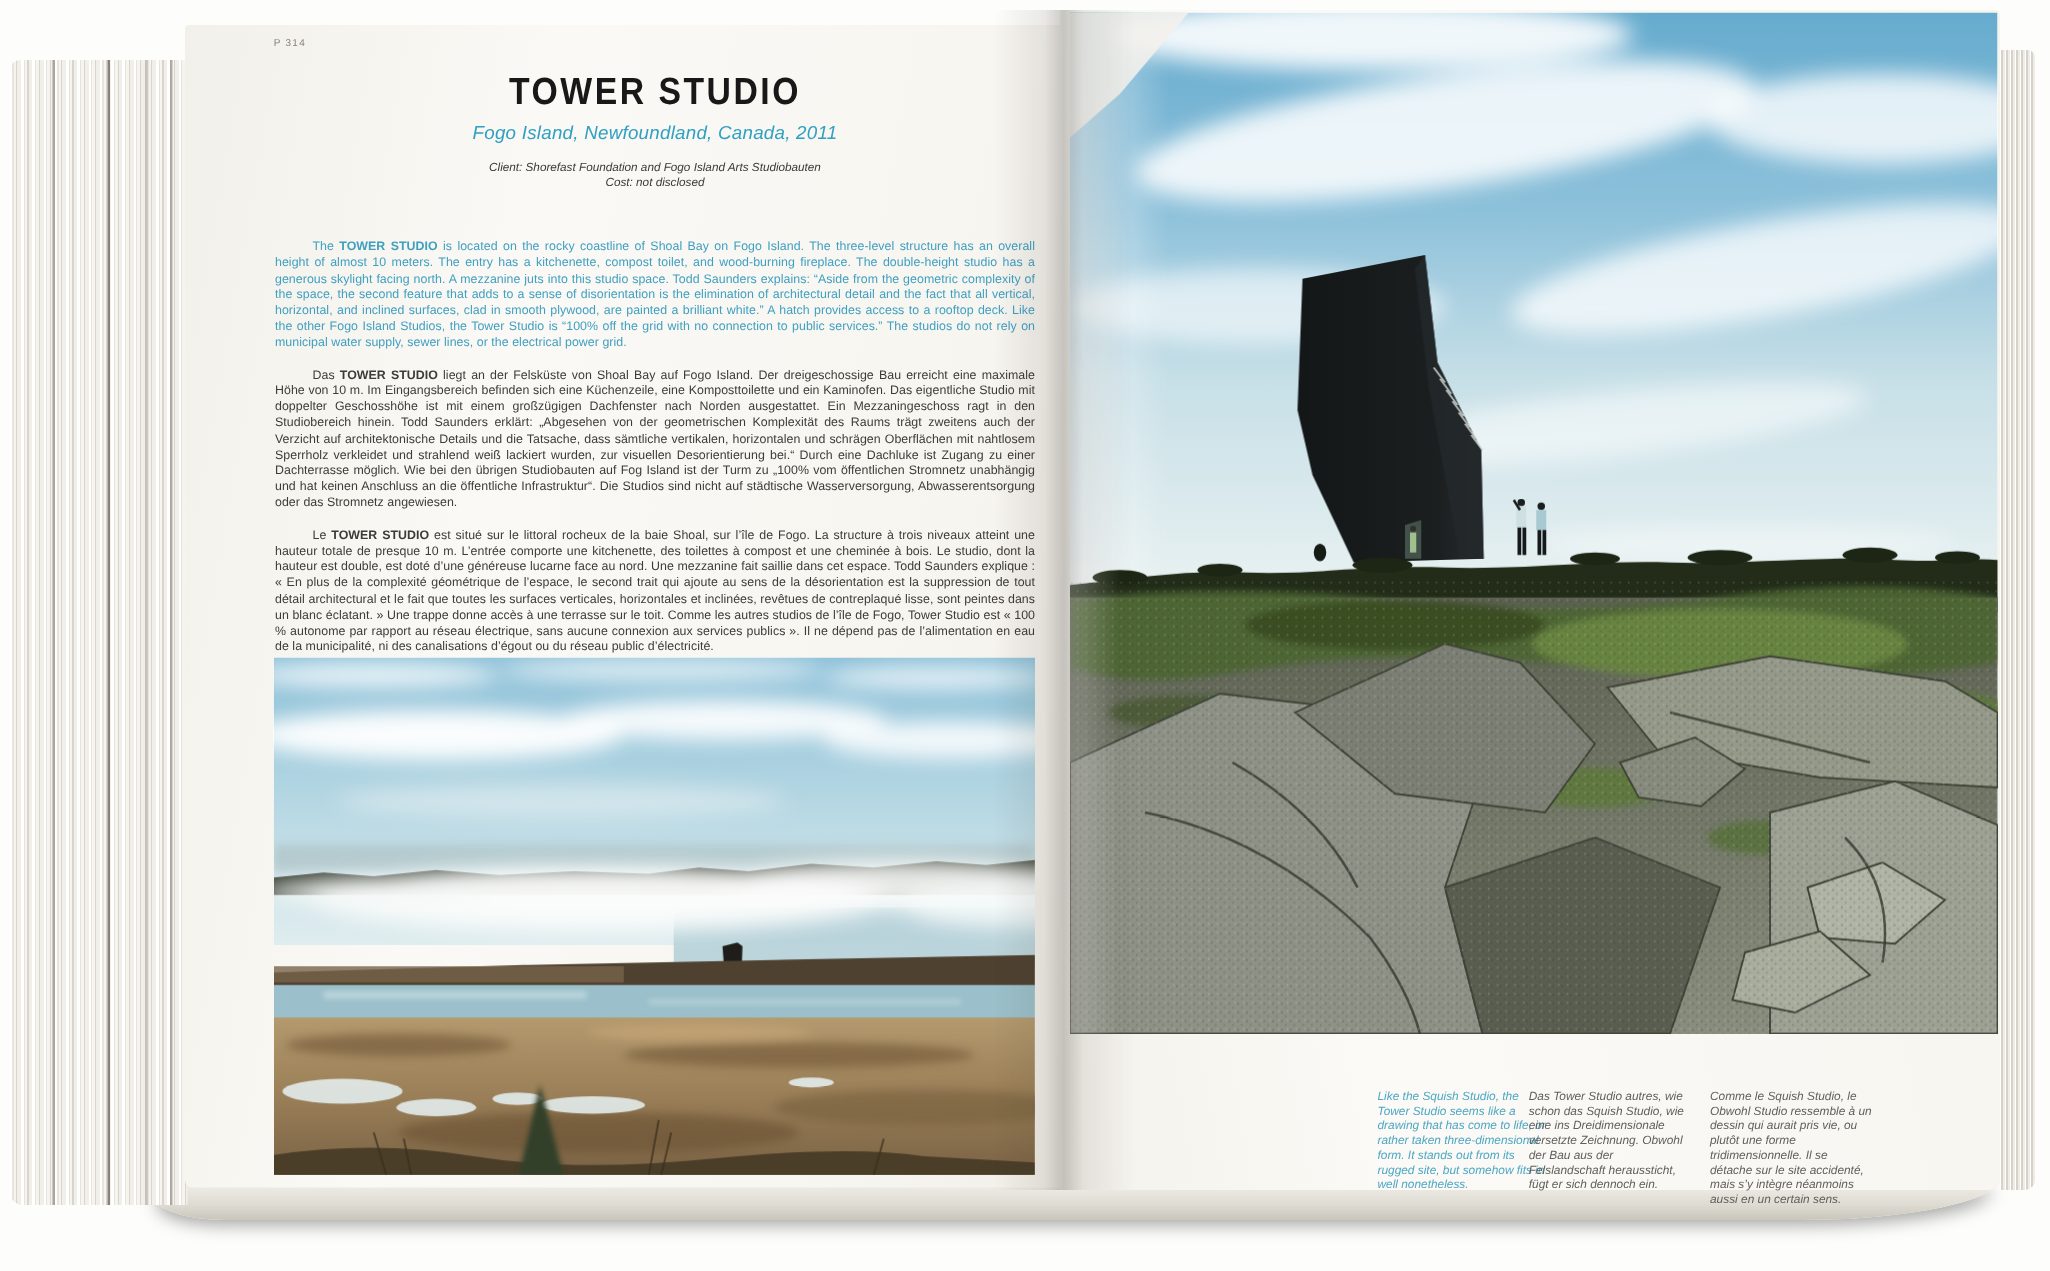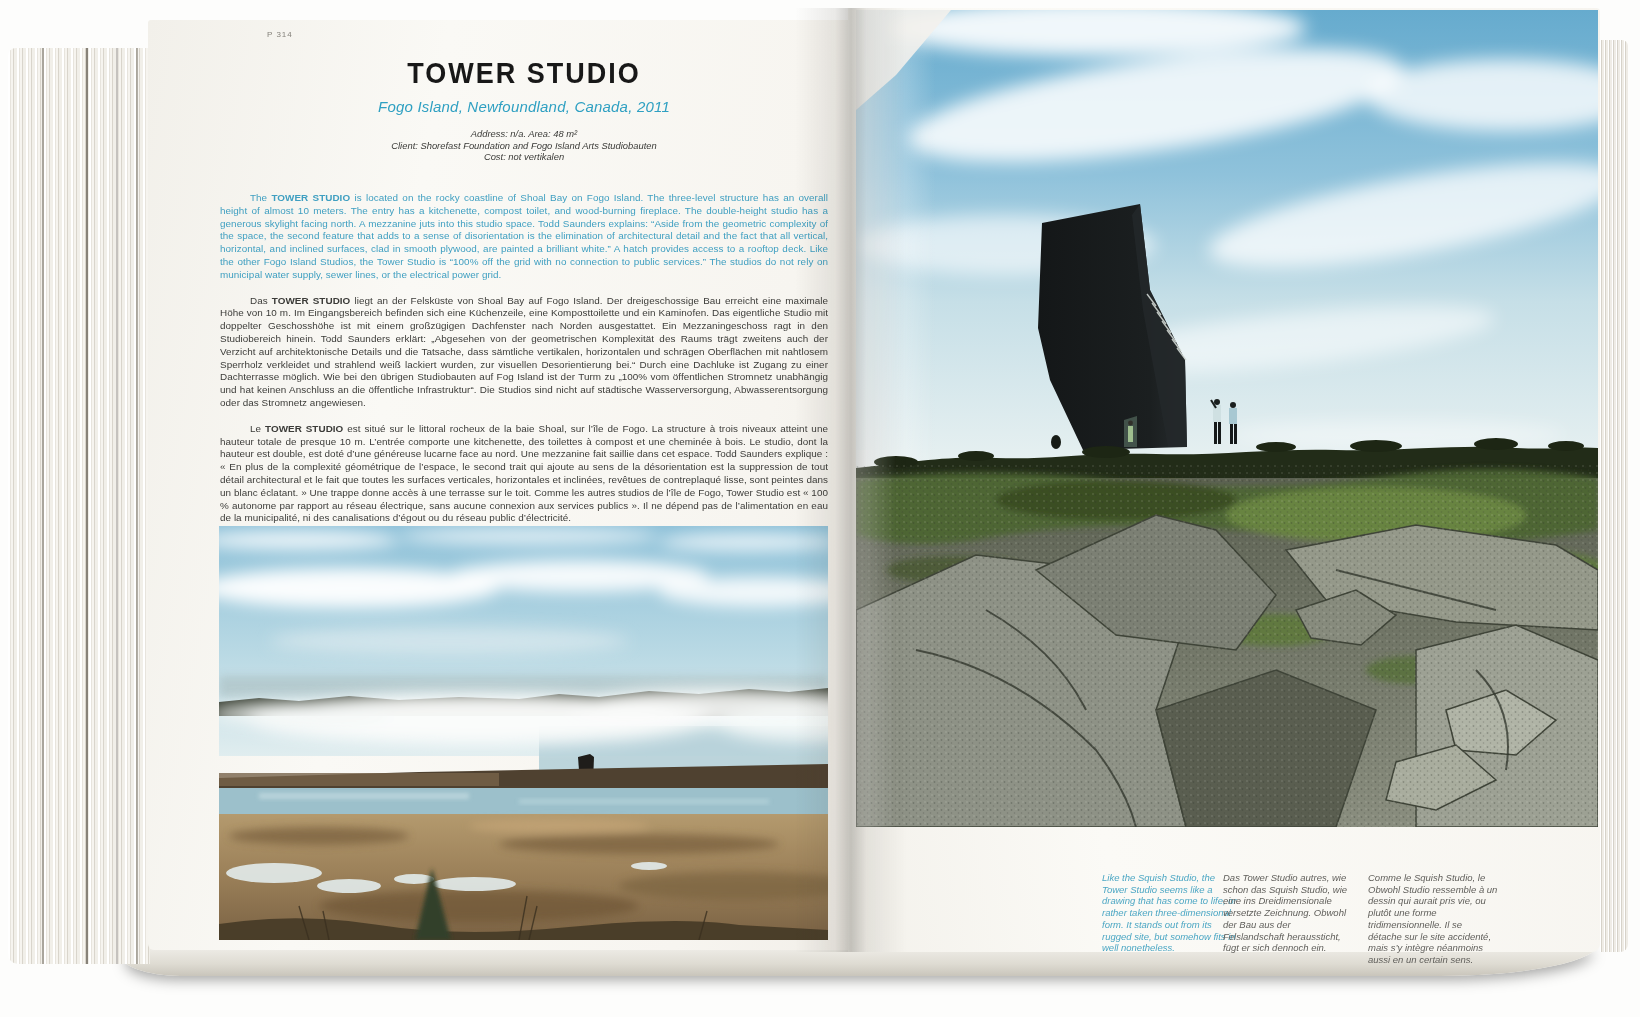--- a/index.html
+++ b/index.html
@@ -22,21 +22,21 @@
          background:repeating-linear-gradient(90deg,#ffffff 0 2px,#e7e4dd 2px 3px,#f6f4ef 3px 5px,#d9d5cc 5px 6px,#f1efe9 6px 9px);
          border-radius:8px 0 0 10px;}
   .stack-left .dark-line{position:absolute;top:0;width:2px;height:100%;background:#6d675c;opacity:.55;}
   .stack-right{position:absolute;left:1600px;top:40px;width:28px;height:912px;z-index:2;
          background:repeating-linear-gradient(90deg,#ffffff 0 1px,#d6d2c9 1px 2px,#efece6 2px 4px);
          border-radius:0 6px 8px 0;}
   .gutter-shade{position:absolute;left:795px;top:8px;width:112px;height:944px;z-index:6;pointer-events:none;
          background:linear-gradient(to right,rgba(62,56,46,0) 0%,rgba(62,56,46,.10) 36%,rgba(42,38,31,.24) 50%,rgba(62,56,46,.09) 64%,rgba(62,56,46,0) 100%);}
   .photo{position:absolute;z-index:3;display:block;}
   .txt{position:absolute;z-index:4;}
-  .page-num{left:219px;top:30px;font-size:8px;letter-spacing:1px;color:#85827b;margin-left:48px;}
+  .page-num{left:219px;top:30px;font-size:8px;letter-spacing:1px;color:#85827b;}
   .title{left:220px;top:56px;width:608px;text-align:center;font-weight:bold;font-size:27px;
          letter-spacing:2px;color:#181818;transform:scaleY(1.12);transform-origin:50% 0;white-space:nowrap;}
   .subtitle{left:220px;top:98px;width:608px;text-align:center;font-style:italic;font-size:15px;letter-spacing:.2px;}
   .meta{left:220px;top:128px;width:608px;text-align:center;font-style:italic;font-size:9.4px;line-height:11.6px;color:#3a3a37;}
   .textcol{left:220px;top:192px;width:608px;}
   .textcol p{margin:0 0 13px 0;font-size:9.9px;line-height:12.8px;text-align:justify;text-indent:30px;letter-spacing:.05px;}
   .p-en{color:#3f9fc1;}
   .p-dark{color:#3b3b38;}
   .textcol b{font-weight:bold;}
   .cap{top:872px;font-style:italic;font-size:9.5px;line-height:11.7px;}
@@ -60,23 +60,22 @@
   </div>
   <div class="stack-right"></div>
 
   <div class="page-left"></div>
   <div class="page-right"></div>
 
   <div class="txt page-num">P 314</div>
   <div class="txt title">TOWER STUDIO</div>
   <div class="txt subtitle" style="color:#2fa0c2;">Fogo Island, Newfoundland, Canada, 2011</div>
   <div class="txt meta">
-    <div>Address: n/a. Area: 48 m²</div>
     <div>Client: Shorefast Foundation and Fogo Island Arts Studiobauten</div>
-    <div>Cost: not vertikalen</div>
+    <div>Cost: not disclosed</div>
   </div>
 
   <div class="txt textcol">
     <p class="p-en"><span>The </span><b>TOWER STUDIO</b><span> is located on the rocky coastline of Shoal Bay on Fogo Island. The three-level structure has an overall height of almost 10 meters. The entry has a kitchenette, compost toilet, and wood-burning fireplace. The double-height studio has a generous skylight facing north. A mezzanine juts into this studio space. Todd Saunders explains: “Aside from the geometric complexity of the space, the second feature that adds to a sense of disorientation is the elimination of architectural detail and the fact that all vertical, horizontal, and inclined surfaces, clad in smooth plywood, are painted a brilliant white.” A hatch provides access to a rooftop deck. Like the other Fogo Island Studios, the Tower Studio is “100% off the grid with no connection to public services.” The studios do not rely on municipal water supply, sewer lines, or the electrical power grid.</span></p>
     <p class="p-dark"><span>Das </span><b>TOWER STUDIO</b><span> liegt an der Felsküste von Shoal Bay auf Fogo Island. Der dreigeschossige Bau erreicht eine maximale Höhe von 10 m. Im Eingangsbereich befinden sich eine Küchenzeile, eine Komposttoilette und ein Kaminofen. Das eigentliche Studio mit doppelter Geschosshöhe ist mit einem großzügigen Dachfenster nach Norden ausgestattet. Ein Mezzaningeschoss ragt in den Studiobereich hinein. Todd Saunders erklärt: „Abgesehen von der geometrischen Komplexität des Raums trägt zweitens auch der Verzicht auf architektonische Details und die Tatsache, dass sämtliche vertikalen, horizontalen und schrägen Oberflächen mit nahtlosem Sperrholz verkleidet und strahlend weiß lackiert wurden, zur visuellen Desorientierung bei.“ Durch eine Dachluke ist Zugang zu einer Dachterrasse möglich. Wie bei den übrigen Studiobauten auf Fog Island ist der Turm zu „100% vom öffentlichen Stromnetz unabhängig und hat keinen Anschluss an die öffentliche Infrastruktur“. Die Studios sind nicht auf städtische Wasserversorgung, Abwasserentsorgung oder das Stromnetz angewiesen.</span></p>
     <p class="p-dark"><span>Le </span><b>TOWER STUDIO</b><span> est situé sur le littoral rocheux de la baie Shoal, sur l’île de Fogo. La structure à trois niveaux atteint une hauteur totale de presque 10 m. L’entrée comporte une kitchenette, des toilettes à compost et une cheminée à bois. Le studio, dont la hauteur est double, est doté d’une généreuse lucarne face au nord. Une mezzanine fait saillie dans cet espace. Todd Saunders explique : « En plus de la complexité géométrique de l’espace, le second trait qui ajoute au sens de la désorientation est la suppression de tout détail architectural et le fait que toutes les surfaces verticales, horizontales et inclinées, revêtues de contreplaqué lisse, sont peintes dans un blanc éclatant. » Une trappe donne accès à une terrasse sur le toit. Comme les autres studios de l’île de Fogo, Tower Studio est « 100 % autonome par rapport au réseau électrique, sans aucune connexion aux services publics ». Il ne dépend pas de l’alimentation en eau de la municipalité, ni des canalisations d’égout ou du réseau public d’électricité.</span></p>
   </div>
 
   <svg class="photo" style="left:219px;top:526px;" width="609" height="414" viewBox="0 0 609 414">
     <defs>

